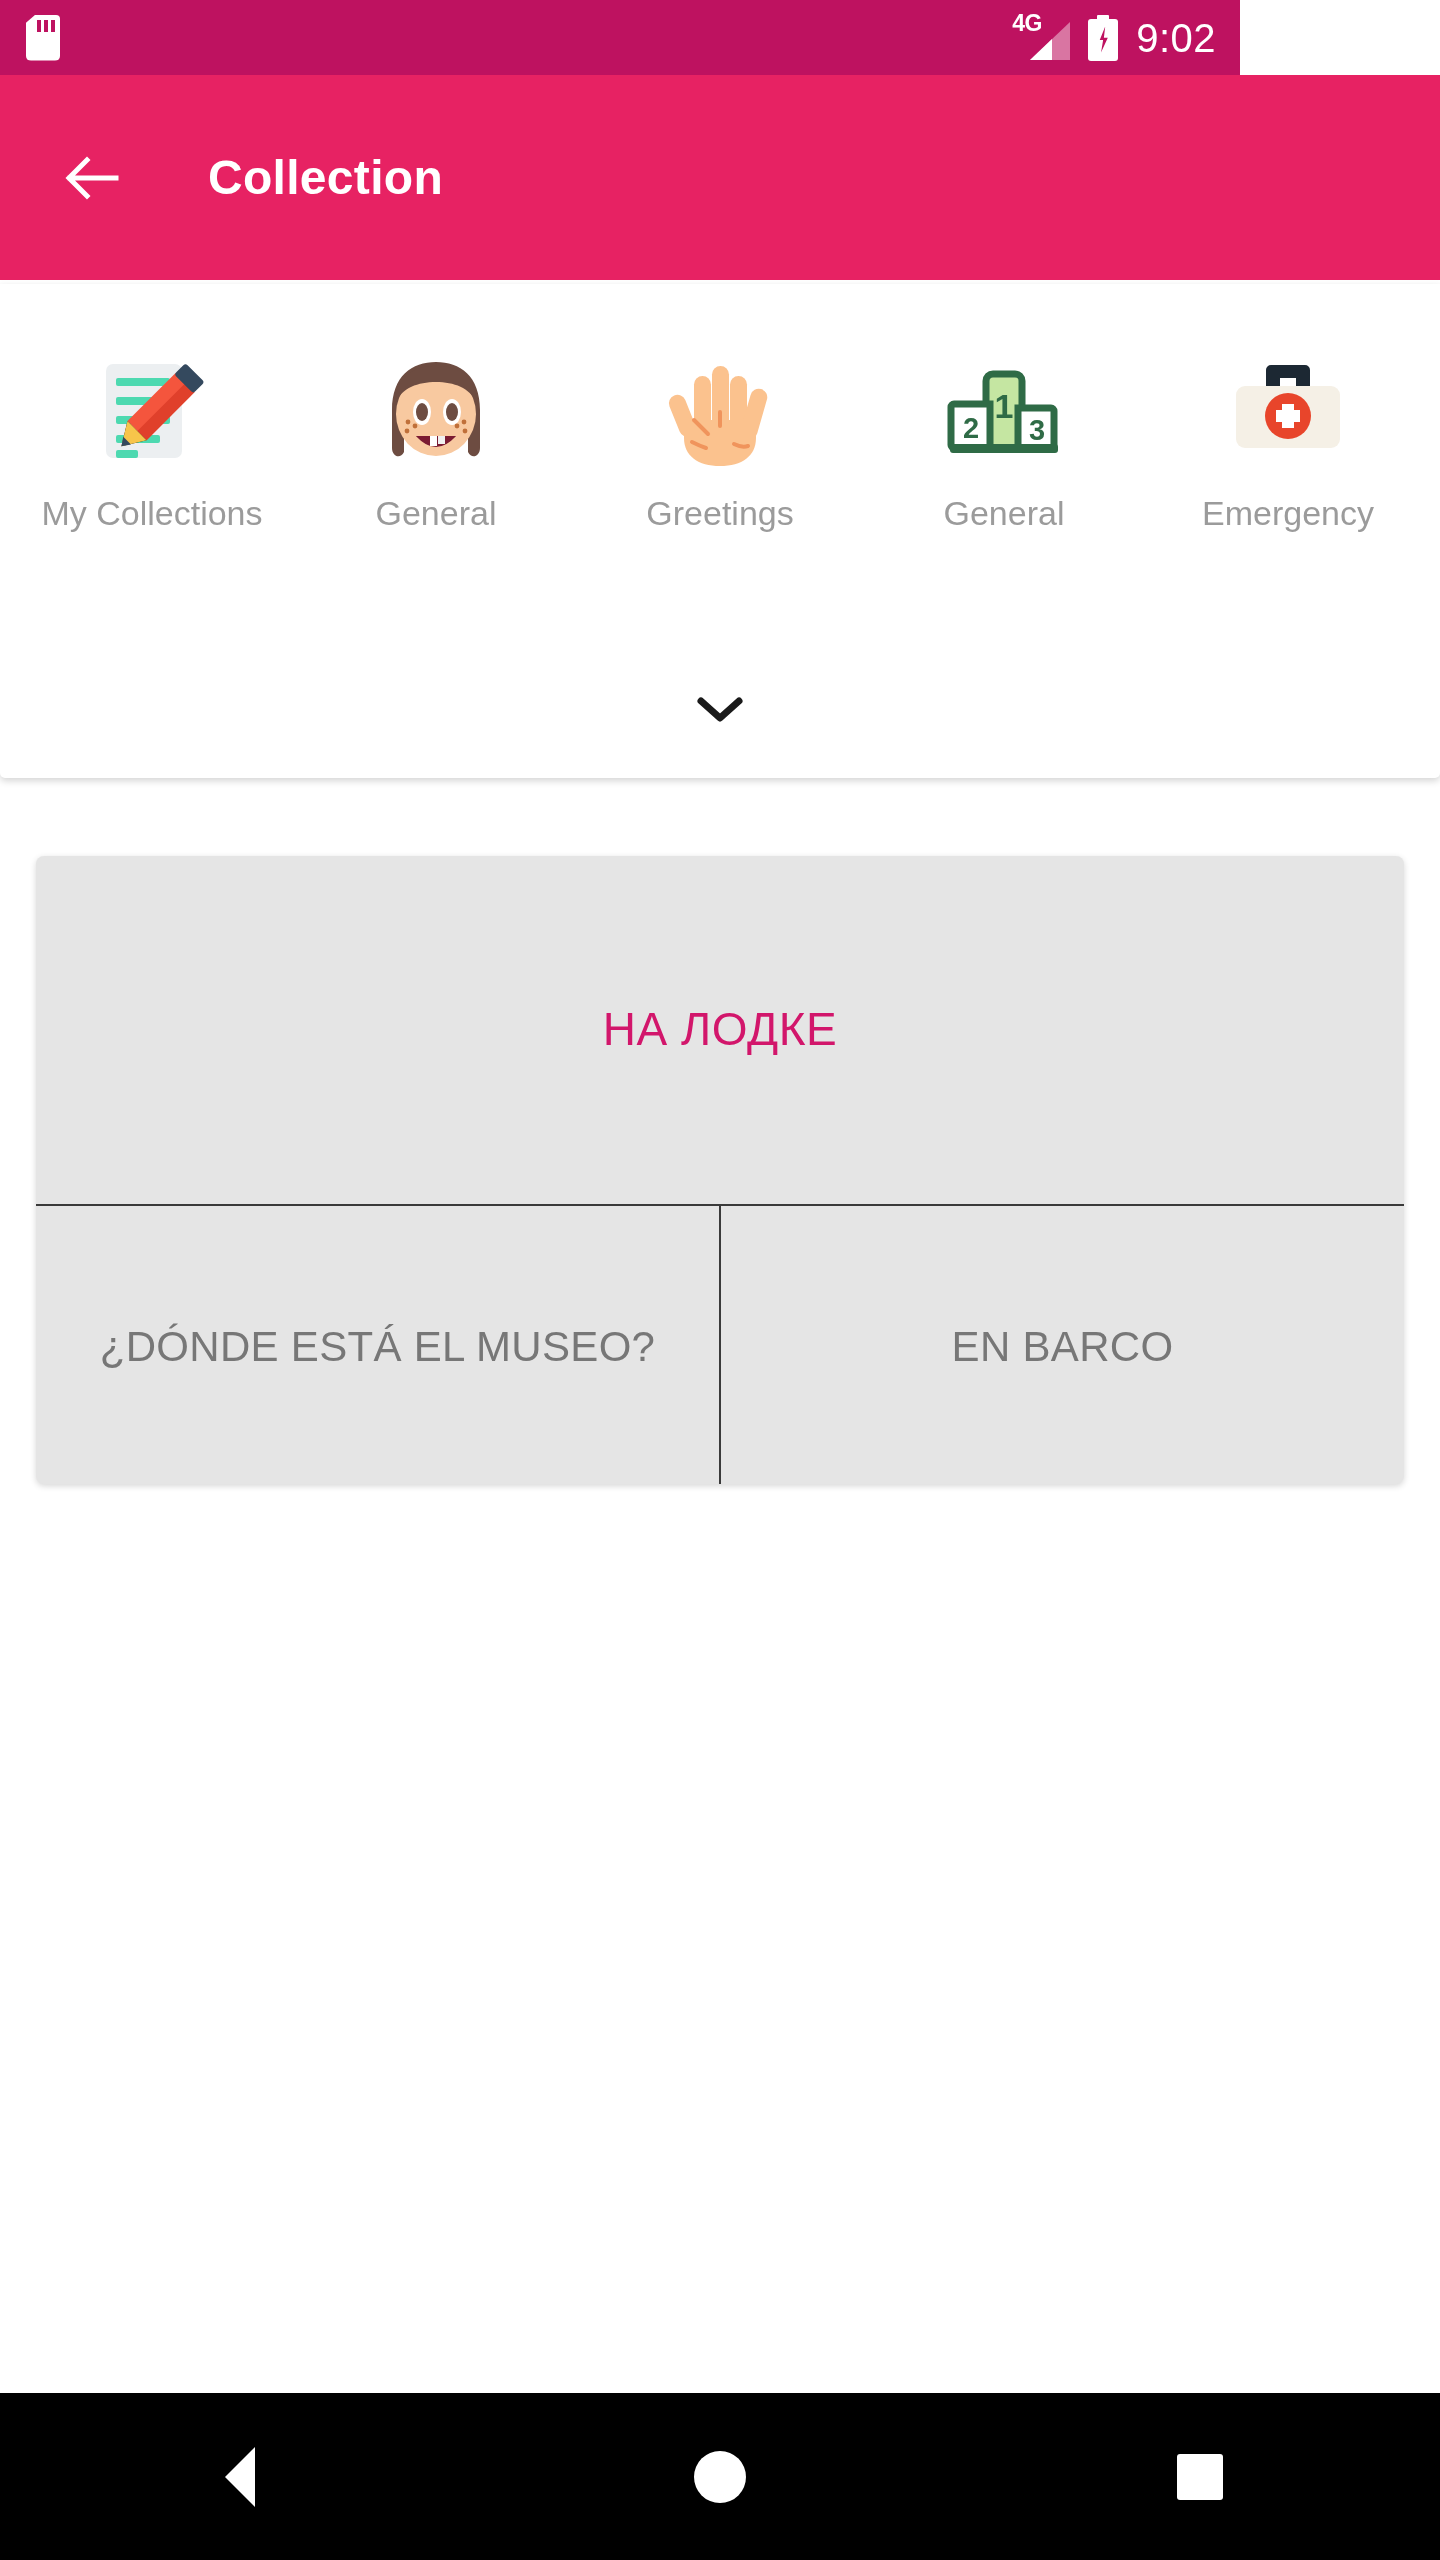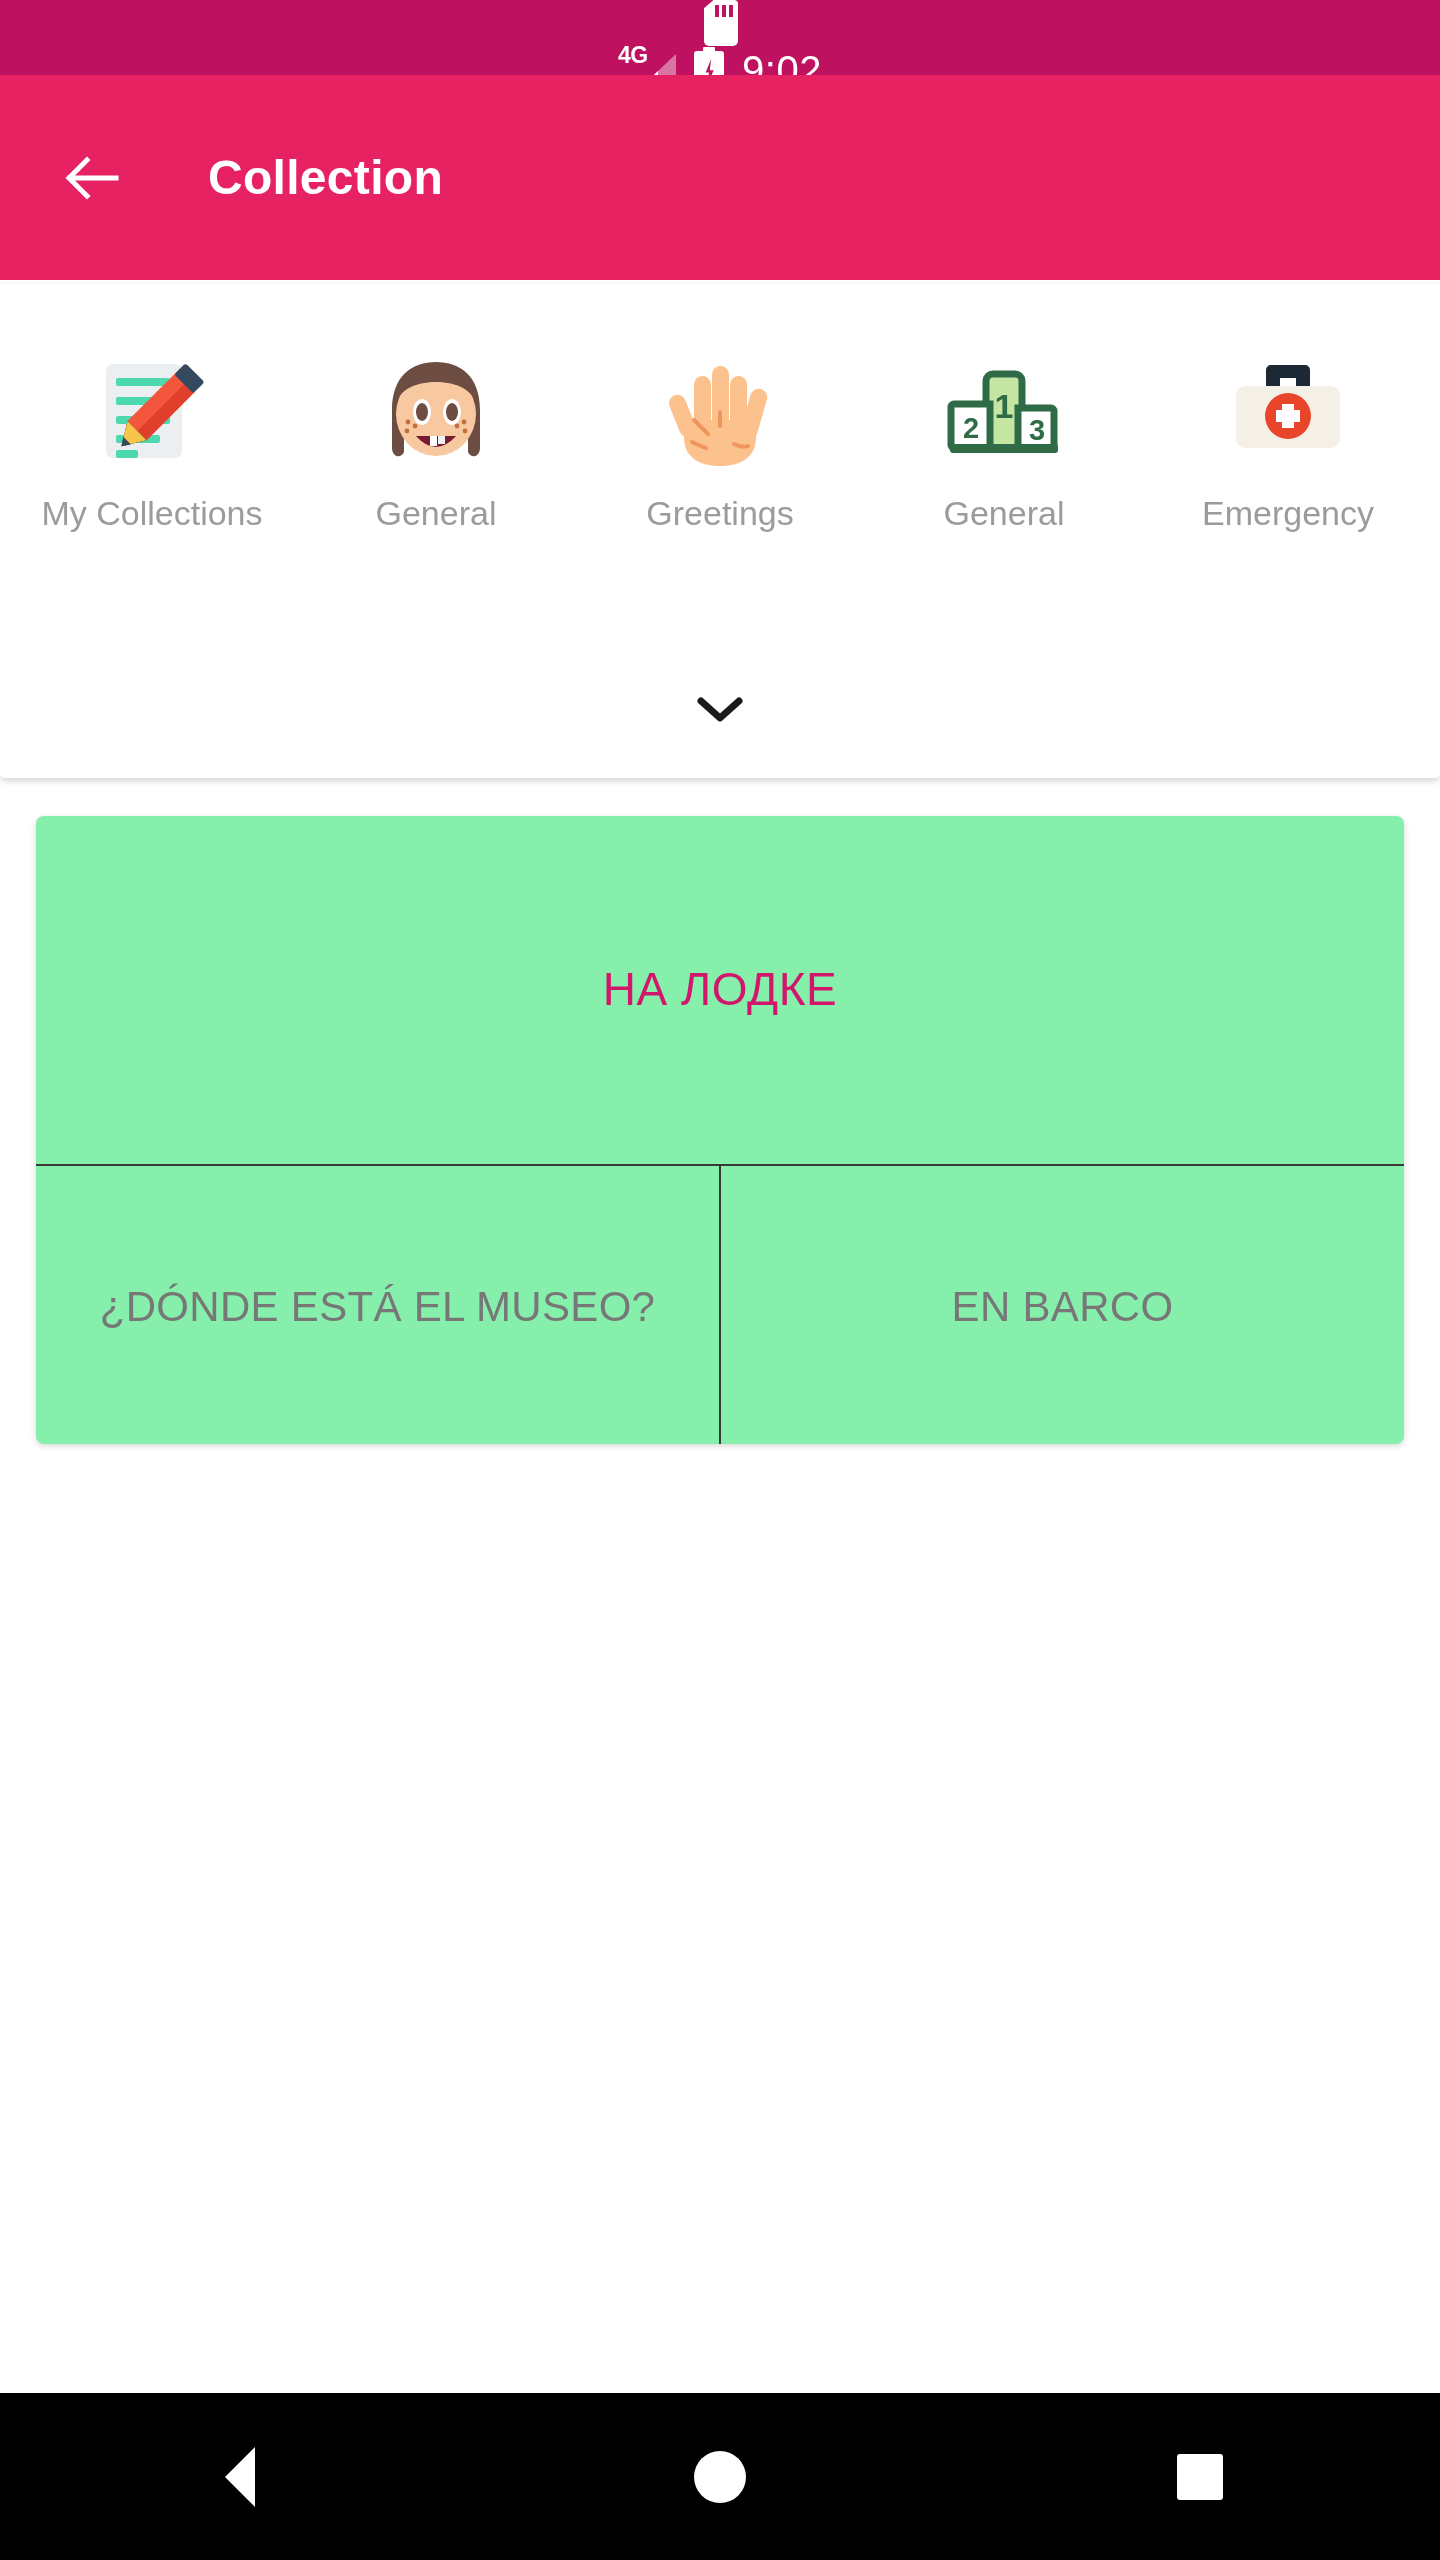--- a/index.html
+++ b/index.html
@@ -16,28 +16,27 @@
     position: relative;
     width: 1440px;
     height: 2560px;
     background: #ffffff;
   }
 
   
   .status-bar {
     position: absolute;
     top: 0; left: 0;
-    width: 1440px;
+    width: 1240px;
     height: 75px;
     background: #BE1260;
     display: flex;
     align-items: center;
     justify-content: space-between;
     padding: 0 24px 0 26px;
-    flex-direction: column;
   }
   .status-left { display: flex; align-items: center; gap: 14px; }
   .status-right { display: flex; align-items: center; gap: 18px; }
 
   .sd-icon { width: 34px; height: 46px; position: relative; }
   .sd-icon .body {
     position: absolute; inset: 0;
     background: #ffffff;
     border-radius: 4px 4px 5px 5px;
     clip-path: polygon(28% 0, 100% 0, 100% 100%, 0 100%, 0 18%);
@@ -160,24 +159,24 @@
     bottom: 38px; left: 50%;
     transform: translateX(-50%);
     width: 90px; height: 62px;
     display: flex; align-items: center; justify-content: center;
     cursor: pointer;
   }
 
   
   .phrase-card {
     position: absolute;
-    top: 816px; left: 36px;
+    top: 856px; left: 36px;
     width: 1368px;
     height: 628px;
-    background: #86efac;
+    background: #e5e5e5;
     border-radius: 8px;
     box-shadow: 0 2px 6px rgba(0,0,0,0.16);
     overflow: hidden;
   }
   .card-top {
     height: 348px;
     display: flex;
     align-items: center;
     justify-content: center;
     padding: 0 40px;

